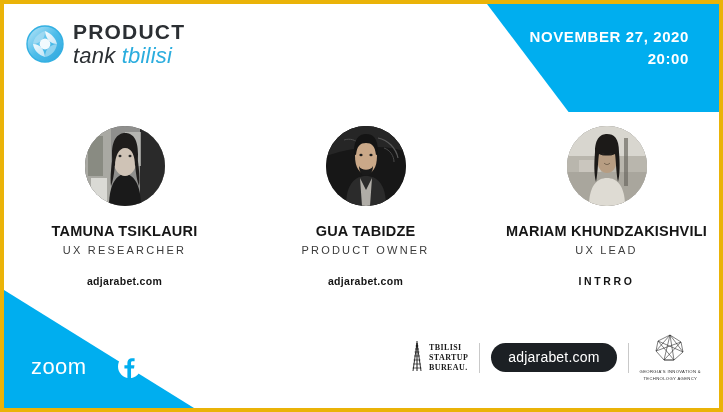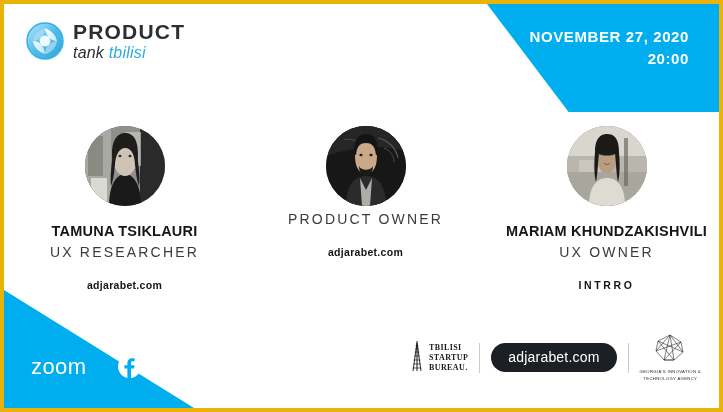--- a/index.html
+++ b/index.html
@@ -62,21 +62,21 @@
     flex-direction: column;
     line-height: 1;
   }
   .logo-product {
     font-size: 21px;
     font-weight: bold;
     letter-spacing: 1.2px;
     color: #2b2f33;
   }
   .logo-sub {
-    font-size: 16px;
+    font-size: 22px;
     font-style: italic;
     margin-top: 3px;
     letter-spacing: 0.2px;
   }
   .logo-tank { color: #2b2f33; font-weight: 500; }
   .logo-tbilisi { color: #2badde; font-weight: 500; }
 
   .date-block {
     position: absolute;
     right: 30px;
@@ -121,21 +121,21 @@
   .sp-name {
     margin-top: 17px;
     font-size: 14.5px;
     font-weight: bold;
     color: #161616;
     letter-spacing: 0.2px;
     white-space: nowrap;
   }
   .sp-role {
     margin-top: 5px;
-    font-size: 14px;
+    font-size: 11px;
     color: #3b3b3b;
     letter-spacing: 2.2px;
   }
   .sp-company {
     margin-top: 19px;
     font-size: 10.5px;
     font-weight: bold;
     color: #141414;
     letter-spacing: 0.3px;
   }
@@ -290,20 +290,21 @@
           <path d="M18 14 C24 12 30 14 33 18" stroke="#4f4f4f" stroke-width="1" fill="none"></path>
           <path d="M20 80 C20 58 29 50 40 50 C51 50 60 58 60 80 Z" fill="#2b2b2b"></path>
           <path d="M34 52 L40 64 L46 52 L44 80 L36 80 Z" fill="#ddd9d2" opacity="0.75"></path>
           <path d="M29 30 C29 18 34 13 40 13 C46 13 51 18 51 30 C51 42 46 48 40 48 C34 48 29 42 29 30 Z" fill="#caa888"></path>
           <path d="M28 26 C28 12 34 8 40 8 C47 8 52 12 52 26 C52 28 51 29 50 29 C49 20 46 17 40 17 C34 17 31 20 30 29 C29 29 28 28 28 26 Z" fill="#141414"></path>
           <path d="M33 40 C35 45 45 45 47 40 C47 47 43 50 40 50 C37 50 33 47 33 40 Z" fill="#1a1a1a"></path>
           <ellipse cx="35" cy="29" rx="1.6" ry="1.3" fill="#1d1d1d"></ellipse>
           <ellipse cx="45" cy="29" rx="1.6" ry="1.3" fill="#1d1d1d"></ellipse>
         </svg>
       </div>
+      <div class="sp-name">GUA TABIDZE</div>
       <div class="sp-role">PRODUCT OWNER</div>
       <div class="sp-company">adjarabet.com</div>
     </div>
 
     <div class="speaker">
       <div class="avatar">
         <svg viewBox="0 0 80 80">
           <rect width="80" height="80" fill="#c9c6bd"></rect>
           <rect x="0" y="0" width="80" height="30" fill="#d8d6cf"></rect>
           <rect x="0" y="30" width="80" height="16" fill="#b9b6ad"></rect>
@@ -312,21 +313,21 @@
           <rect x="12" y="34" width="22" height="12" fill="#cecbc2" opacity="0.8"></rect>
           <path d="M22 80 C22 60 30 52 40 52 C50 52 58 60 58 80 Z" fill="#dedbd3"></path>
           <path d="M30 30 C30 18 34 13 40 13 C46 13 50 18 50 30 C50 42 46 47 40 47 C34 47 30 42 30 30 Z" fill="#b79d82"></path>
           <path d="M28 26 C28 12 34 8 40 8 C47 8 52 12 52 26 C53 38 53 48 51 56 C49 46 49 34 48 28 C44 30 36 30 32 28 C31 34 31 46 29 56 C27 48 27 38 28 26 Z" fill="#1c1a18"></path>
           <ellipse cx="36" cy="28" rx="1.5" ry="1.2" fill="#23201e"></ellipse>
           <ellipse cx="44" cy="28" rx="1.5" ry="1.2" fill="#23201e"></ellipse>
           <path d="M37 37 C39 39 41 39 43 37" stroke="#6d5c49" stroke-width="1" fill="none"></path>
         </svg>
       </div>
       <div class="sp-name">MARIAM KHUNDZAKISHVILI</div>
-      <div class="sp-role">UX OWNER</div>
+      <div class="sp-role">UX LEAD</div>
       <div class="sp-company spaced">INTRRO</div>
     </div>
 
   </div>
 
   <div class="platform-row">
     <span class="zoom-word">zoom</span>
     <span>
       <svg class="fb-icon" viewBox="0 0 24 24">
         <circle cx="12" cy="12" r="12" fill="#ffffff"></circle>

